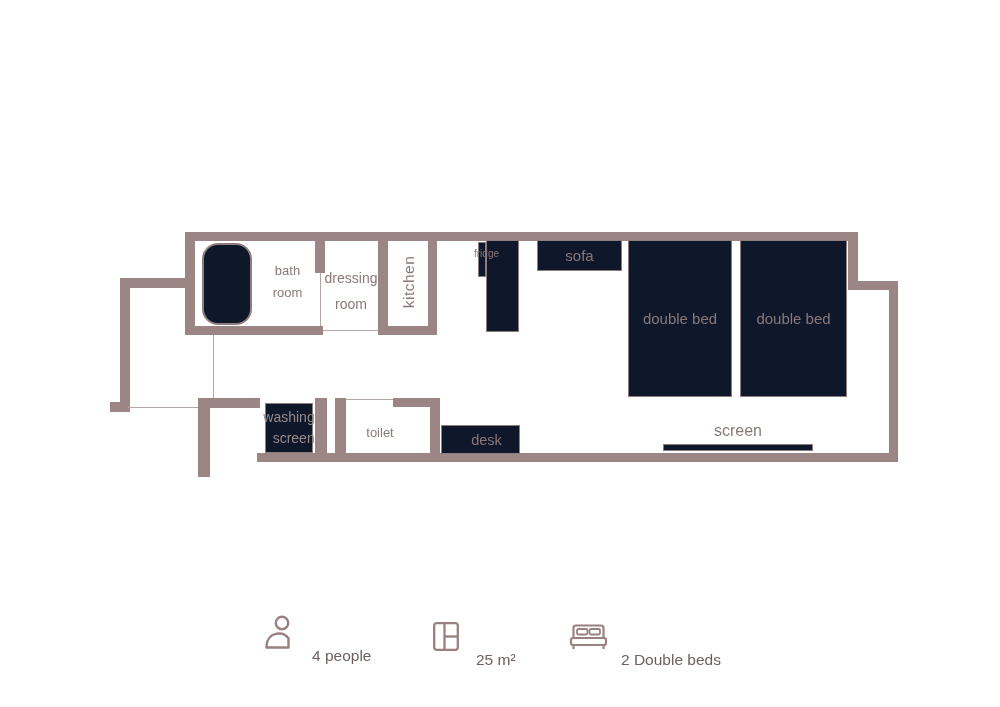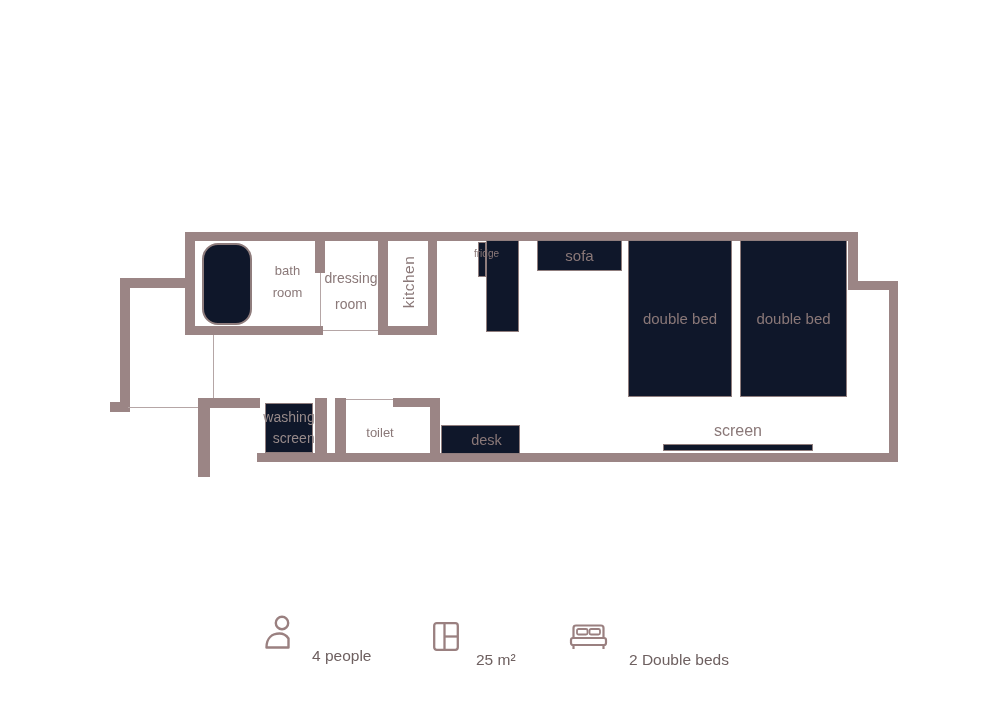--- a/index.html
+++ b/index.html
@@ -131,21 +131,21 @@
     <span>
       <svg width="26" height="29" viewBox="0 0 26 29" fill="none" stroke="#9a8080" stroke-width="2.3">
         <rect x="1.2" y="1.2" width="23.6" height="26.6" rx="2.5"></rect>
         <line x1="11.5" y1="1.2" x2="11.5" y2="27.8"></line>
         <line x1="11.5" y1="14.5" x2="24.8" y2="14.5"></line>
       </svg>
     </span>
     <span class="legend-text" style="margin-left:17px;">25 m²</span>
   </div>
 
-  <div class="legend-item" style="left:569px;top:603px;gap:8px;">
+  <div class="legend-item" style="left:569px;top:603px;">
     <span>
       <svg width="39" height="30" viewBox="0 0 39 30" fill="none" stroke="#9a8080" stroke-width="2.2">
         <path d="M4.5 17 V7 q0-2.5 2.5-2.5 H32 q2.5 0 2.5 2.5 V17"></path>
         <rect x="8" y="8" width="10.5" height="5.5" rx="1.5" stroke-width="1.8"></rect>
         <rect x="20.5" y="8" width="10.5" height="5.5" rx="1.5" stroke-width="1.8"></rect>
         <rect x="2" y="17" width="35" height="7" rx="2"></rect>
         <line x1="4.5" y1="24" x2="4.5" y2="28"></line>
         <line x1="34.5" y1="24" x2="34.5" y2="28"></line>
       </svg>
     </span>

